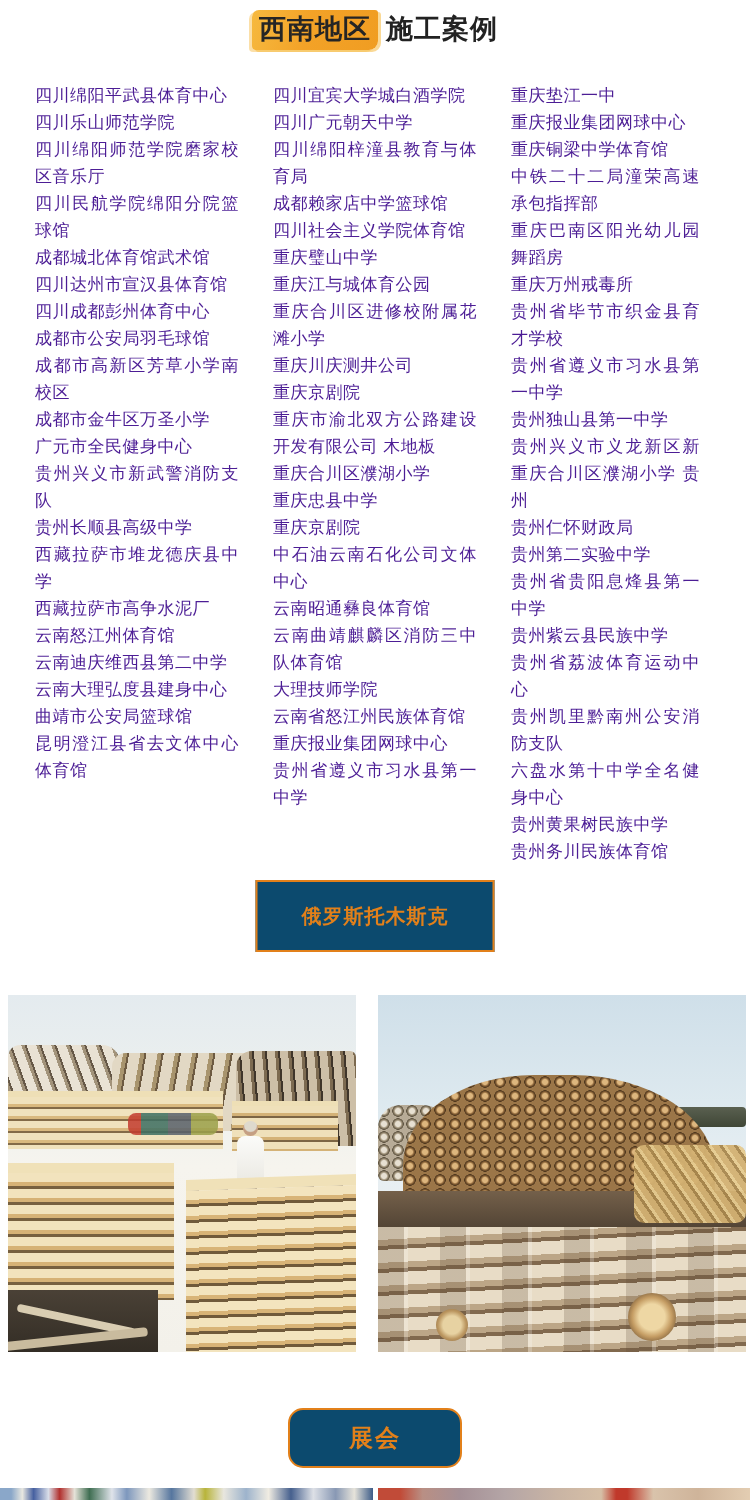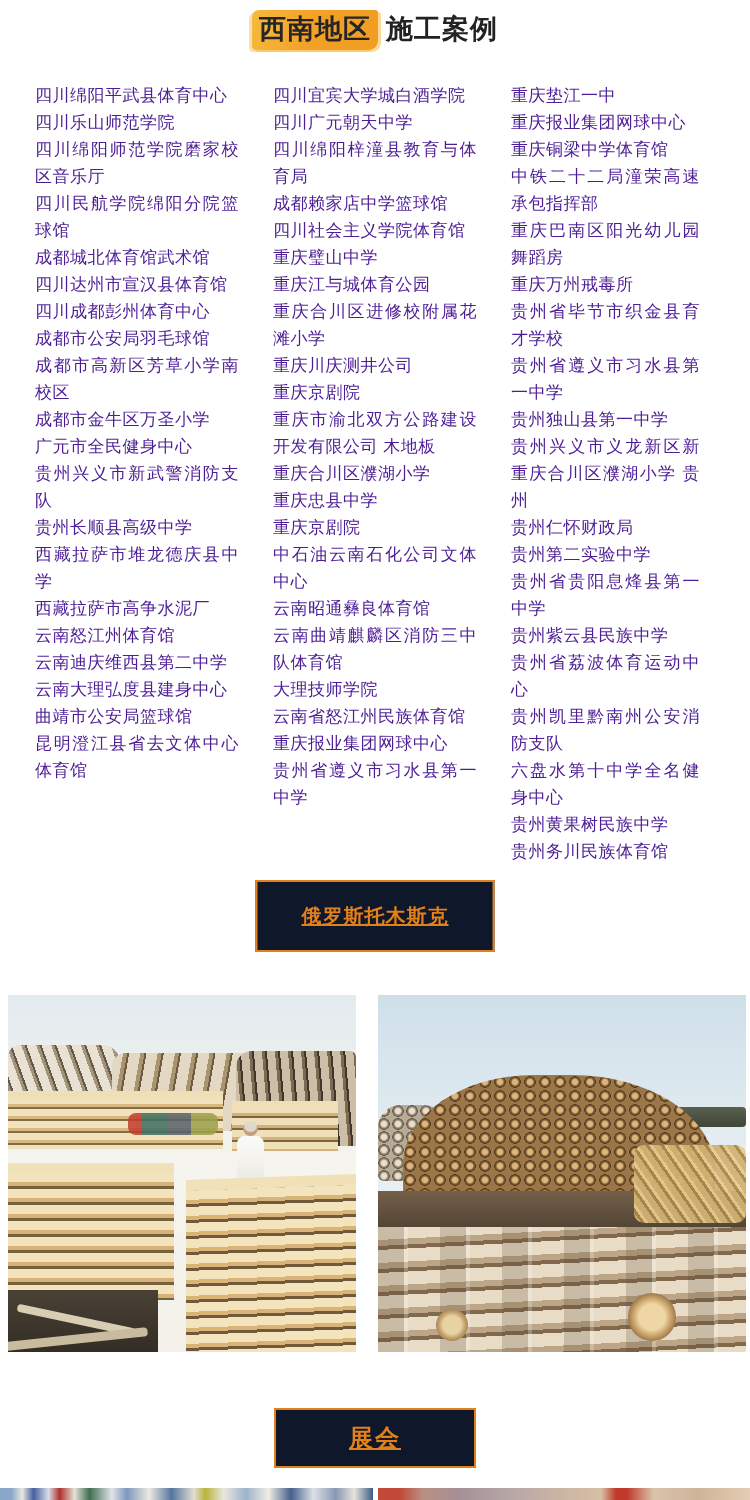--- a/index.html
+++ b/index.html
@@ -27,26 +27,26 @@
   }
   .case-col { color:#4c1d95; }
   .case-item {
     font-size:17px; line-height:27px; letter-spacing:0.5px;
     text-align:justify; text-justify:inter-character; word-break:break-all;
   }
 
   
   .orange-box {
     position:absolute; left:50%; transform:translateX(-50%);
-    border:2px solid #e2801a; background:#0f172a; color:#e2801a;
+    border:2px solid #e2801a; background:#0c4a6e; color:#e2801a;
     display:flex; flex-direction:column; align-items:center; justify-content:center;
-    text-align:center; font-weight:bold; cursor:pointer;text-decoration:underline;
+    text-align:center; font-weight:bold; cursor:pointer;
   }
   .russia-box { top:880px; width:239px; height:72px; font-size:20px; line-height:27px; letter-spacing:1px; }
-  .exhibit-box { top:1408px; width:202px; height:60px; font-size:24px; letter-spacing:2px; }
+  .exhibit-box { top:1408px; width:174px; height:60px; font-size:24px; letter-spacing:2px;border-radius:15px; }
 
   
   .photos { position:absolute; top:995px; left:8px; display:flex; gap:22px; }
   .photo { position:relative; overflow:hidden; background:#eef1ef; }
   .photo-left  { width:348px; height:357px; }
   .photo-right { width:368px; height:357px; }
   .photo * { position:absolute; }
 
   
   .pl-sky { inset:0; background:linear-gradient(180deg,#e4ebef 0%,#eef1ee 32%,#f6f4ee 48%,#f3f1ea 100%); }

